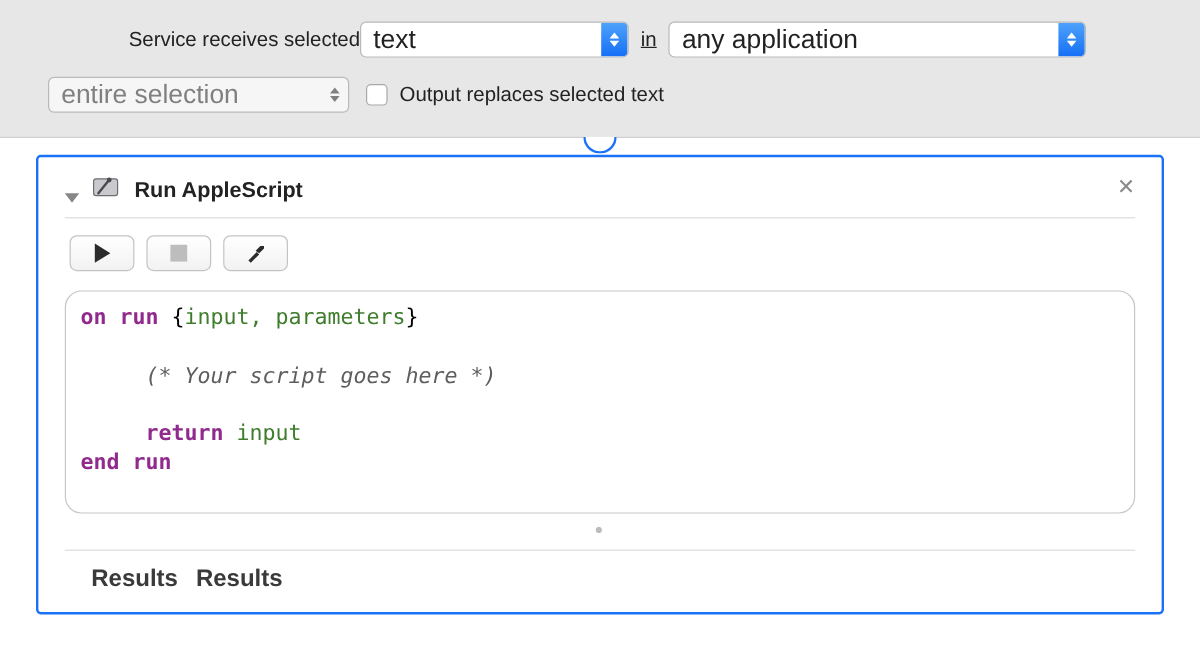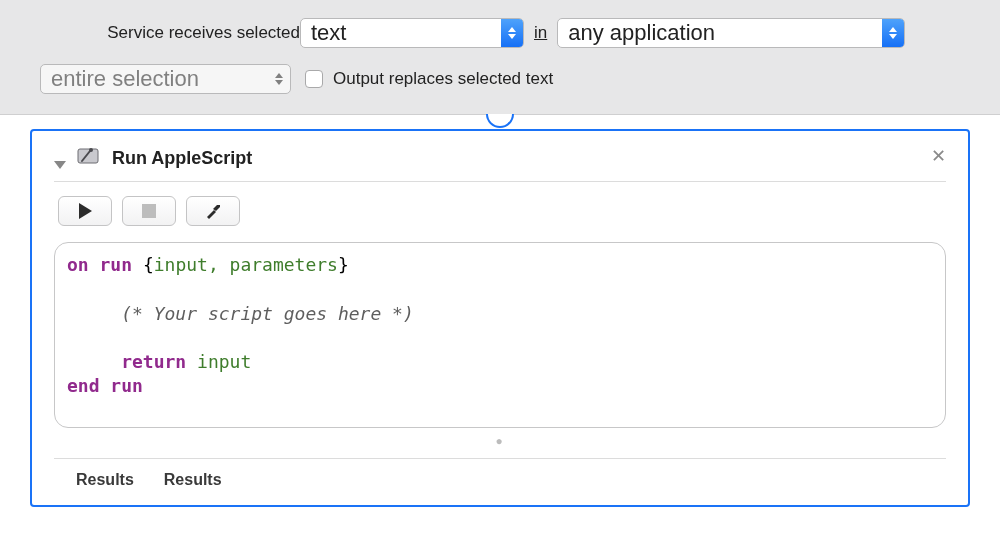--- a/index.html
+++ b/index.html
@@ -184,24 +184,24 @@
   .col-black { color:#000; }
 
   .resize-dot {
     display: flex; justify-content: center; padding: 6px 0 10px 0;
     color: #bcbcbc; letter-spacing: 2px; font-size: 12px;
   }
 
   .card-foot {
     border-top: 1px solid #dcdcdc;
     padding: 12px 0 10px 22px;
-    display: flex; gap: 30px;
+    display: flex; gap: 15px;
     font-weight: 600;
     color: #3a3a3a;
-    font-size: 16px;
+    font-size: 20px;
   }
   .card-foot span { cursor: default; }
 </style>
 </head>
 <body>
 
 <div class="hdr">
   <div class="hdr-row">
     <div class="lbl-right">Service receives selected</div>
 

